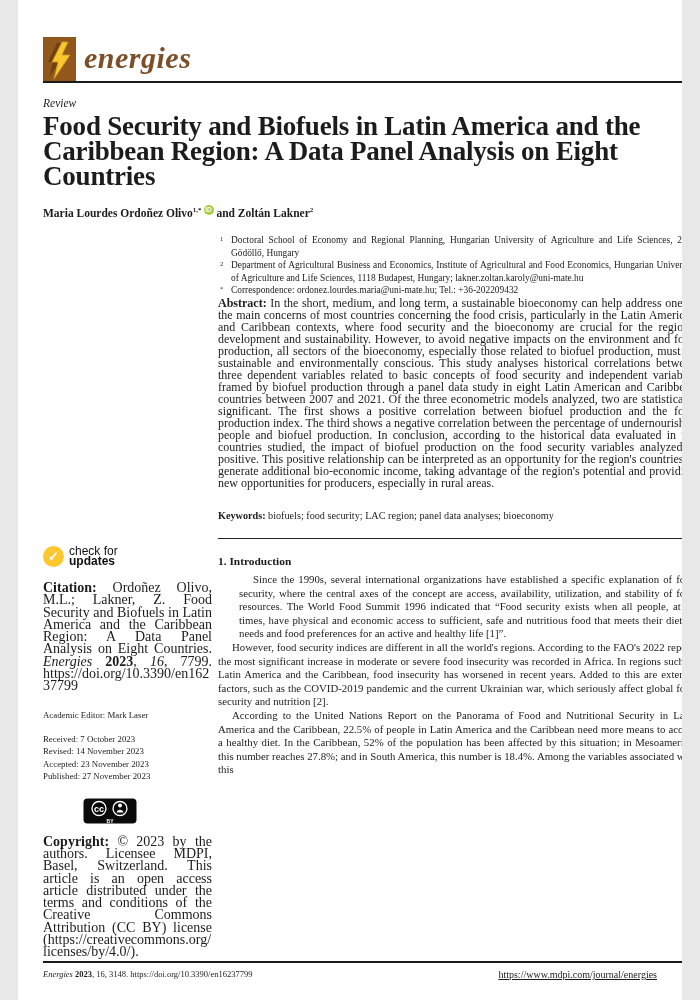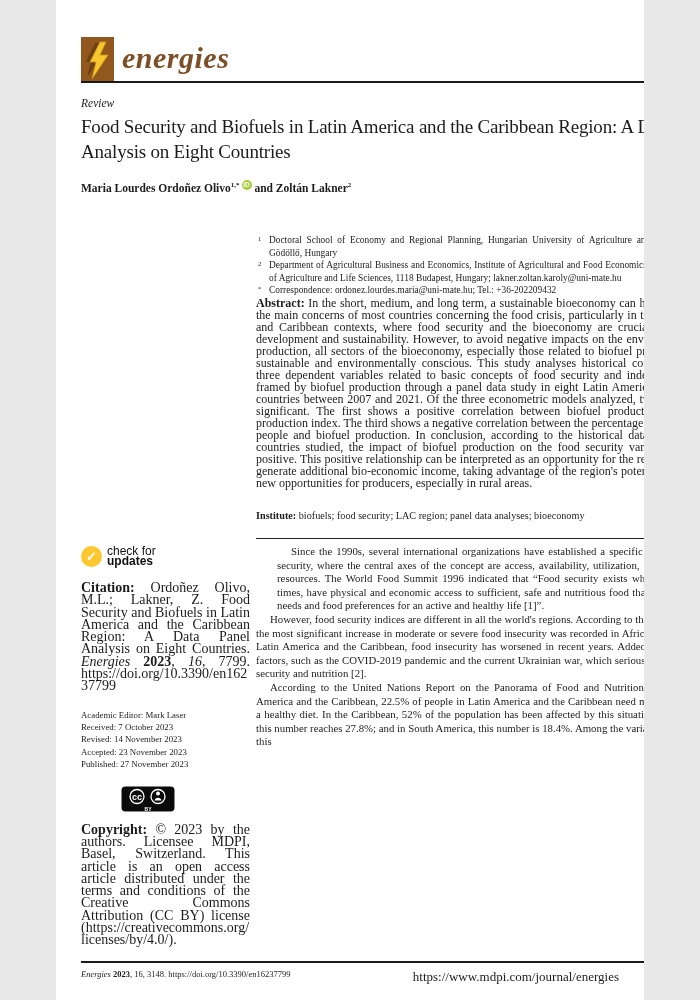--- a/index.html
+++ b/index.html
@@ -1,30 +1,30 @@
 <!DOCTYPE html>
 <html><head>
 <meta charset="utf-8">
 <style>
   html,body{margin:0;padding:0;background:#e8e8e8;}
-  .page{position:relative;width:588px;height:1000px;background:#ffffff;margin:0 auto;
+  .page{position:relative;width:664px;height:1000px;background:#ffffff;margin:0 auto;
         font-family:"Liberation Serif","DejaVu Serif",serif;color:#1c1c1c;overflow:hidden;}
 
   
   .logo-box{position:absolute;left:25px;top:37px;width:33px;height:45px;background:#91571d;}
   .logo-box svg{display:block;margin:2px auto 0;}
   .journal-name{position:absolute;left:66px;top:41px;font-size:30px;font-style:italic;
                 font-weight:600;color:#7d4f27;letter-spacing:.5px;}
   .mdpi-logo{position:absolute;right:22px;top:40px;}
   .header-rule{position:absolute;left:25px;top:81px;width:650px;height:2px;background:#1a1a1a;}
 
   
   .title-block{position:absolute;left:25px;top:97px;width:652px;}
   .review{font-style:italic;font-size:11.5px;}
-  .title{font-size:19px;font-weight:normal;line-height:25px;margin-top:5px;letter-spacing:-0.2px;}
+  .title{font-size:27px;font-weight:bold;line-height:25px;margin-top:5px;letter-spacing:-0.2px;}
   .authors{margin-top:16px;font-size:11.5px;font-weight:bold;}
   sup{font-size:7px;}
   .orcid{display:inline-block;width:10px;height:10px;border-radius:50%;background:#a6ce39;
          color:#fff;font-size:6.5px;line-height:10px;text-align:center;
          font-family:"Liberation Sans",sans-serif;font-weight:bold;vertical-align:super;margin-left:2px;}
 
   
   .main-col{position:absolute;left:200px;top:234px;width:478px;}
   .aff-item{position:relative;padding-left:13px;font-size:9.4px;line-height:12.6px;text-align:justify;}
   .aff-marker{position:absolute;left:2px;top:-1px;font-size:6.5px;}
@@ -40,29 +40,29 @@
   .sidebar{position:absolute;left:25px;top:546px;width:169px;}
   .badge{display:flex;align-items:center;gap:5px;cursor:pointer;}
   .badge-circle{width:21px;height:21px;border-radius:50%;background:#fdc72f;color:#fff;
                 font-weight:bold;text-align:center;line-height:21px;font-size:13px;
                 font-family:"Liberation Sans",sans-serif;flex:0 0 auto;}
   .badge-text{font-family:"Liberation Sans",sans-serif;font-size:12px;line-height:9.5px;color:#111;}
   .side-block{margin-top:15px;font-size:14px;line-height:12.3px;text-align:justify;
               overflow-wrap:anywhere;}
   .side-line{font-size:8.8px;line-height:12.4px;}
   .side-editor{margin-top:16px;}
-  .side-dates{}
+  .side-dates{margin-top:12px;}
   .cc-badge{margin-top:15px;margin-left:40px;}
   .side-copyright{margin-top:8px;}
   .url{color:#1c1c1c;text-decoration:none;}
 
   
   .footer-rule{position:absolute;left:25px;top:961px;width:650px;height:1.5px;background:#1a1a1a;}
   .footer-left{position:absolute;left:25px;top:969px;font-size:8.5px;}
-  .footer-right{position:absolute;right:25px;top:969px;font-size:13px;}
+  .footer-right{position:absolute;right:25px;top:969px;font-size:10px;text-decoration:underline;}
 </style>
 </head>
 <body>
 
 <div class="page">
 
   <div class="logo-box">
     <svg width="30" height="42" viewBox="0 0 30 42">
       <path d="M12 4 L3 23 H8 L4 38 L19 17 H12 L17 4 Z" fill="#6e4014"></path>
       <path d="M17 3 L7 23 H13 L9 40 L25 16 H17 L23 3 Z" fill="#f8c62f" stroke="#c99b1e" stroke-width="0.8"></path>
@@ -91,26 +91,27 @@
     <div class="aff-item">
       <span class="aff-marker">*</span><span>Correspondence: </span><span class="url">ordonez.lourdes.maria@uni-mate.hu</span><span>; Tel.: +36-202209432</span>
     </div>
 
     <div class="abstract">
       <span class="lbl">Abstract:</span>
       <span>In the short, medium, and long term, a sustainable bioeconomy can help address one of the main concerns of most countries concerning the food crisis, particularly in the Latin American and Caribbean contexts, where food security and the bioeconomy are crucial for the region's development and sustainability. However, to avoid negative impacts on the environment and food production, all sectors of the bioeconomy, especially those related to biofuel production, must be sustainable and environmentally conscious. This study analyses historical correlations between three dependent variables related to basic concepts of food security and independent variables framed by biofuel production through a panel data study in eight Latin American and Caribbean countries between 2007 and 2021. Of the three econometric models analyzed, two are statistically significant. The first shows a positive correlation between biofuel production and the food production index. The third shows a negative correlation between the percentage of undernourished people and biofuel production. In conclusion, according to the historical data evaluated in the countries studied, the impact of biofuel production on the food security variables analyzed is positive. This positive relationship can be interpreted as an opportunity for the region's countries to generate additional bio-economic income, taking advantage of the region's potential and providing new opportunities for producers, especially in rural areas.</span>
     </div>
 
     <div class="keywords">
-      <span class="lbl">Institute:</span>
+      <span class="lbl">Keywords:</span>
       <span>biofuels; food security; LAC region; panel data analyses; bioeconomy</span>
     </div>
 
     <div class="kw-divider"></div>
 
+    <div class="sec-heading">1. Introduction</div>
     <p class="body-para first">Since the 1990s, several international organizations have established a specific explanation of food security, where the central axes of the concept are access, availability, utilization, and stability of food resources. The World Food Summit 1996 indicated that “Food security exists when all people, at all times, have physical and economic access to sufficient, safe and nutritious food that meets their dietary needs and food preferences for an active and healthy life [1]”.</p>
     <p class="body-para">However, food security indices are different in all the world's regions. According to the FAO's 2022 report, the most significant increase in moderate or severe food insecurity was recorded in Africa. In regions such as Latin America and the Caribbean, food insecurity has worsened in recent years. Added to this are external factors, such as the COVID-2019 pandemic and the current Ukrainian war, which seriously affect global food security and nutrition [2].</p>
     <p class="body-para">According to the United Nations Report on the Panorama of Food and Nutritional Security in Latin America and the Caribbean, 22.5% of people in Latin America and the Caribbean need more means to access a healthy diet. In the Caribbean, 52% of the population has been affected by this situation; in Mesoamerica, this number reaches 27.8%; and in South America, this number is 18.4%. Among the variables associated with this</p>
   </div>
 
   <div class="sidebar">
     <div class="badge">
       <span class="badge-circle">✓</span>
       <span class="badge-text">
         <span>check for</span><br>

